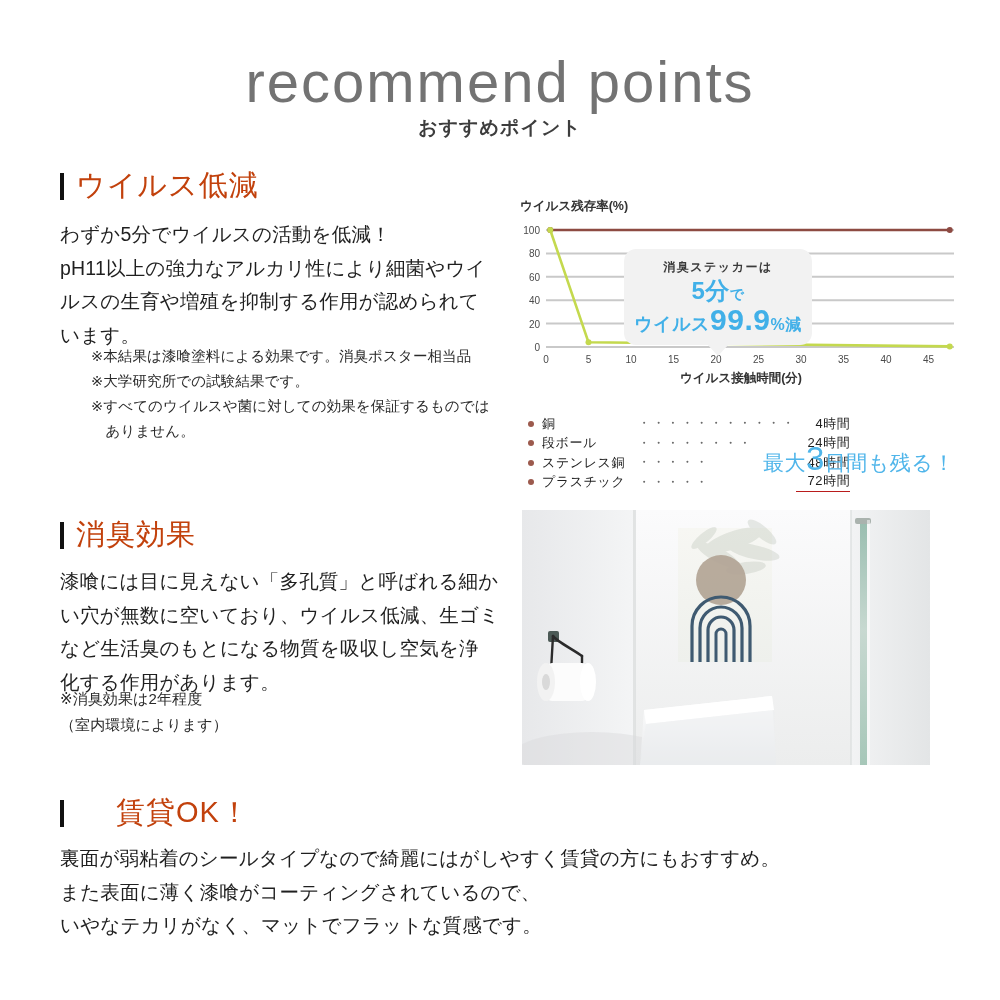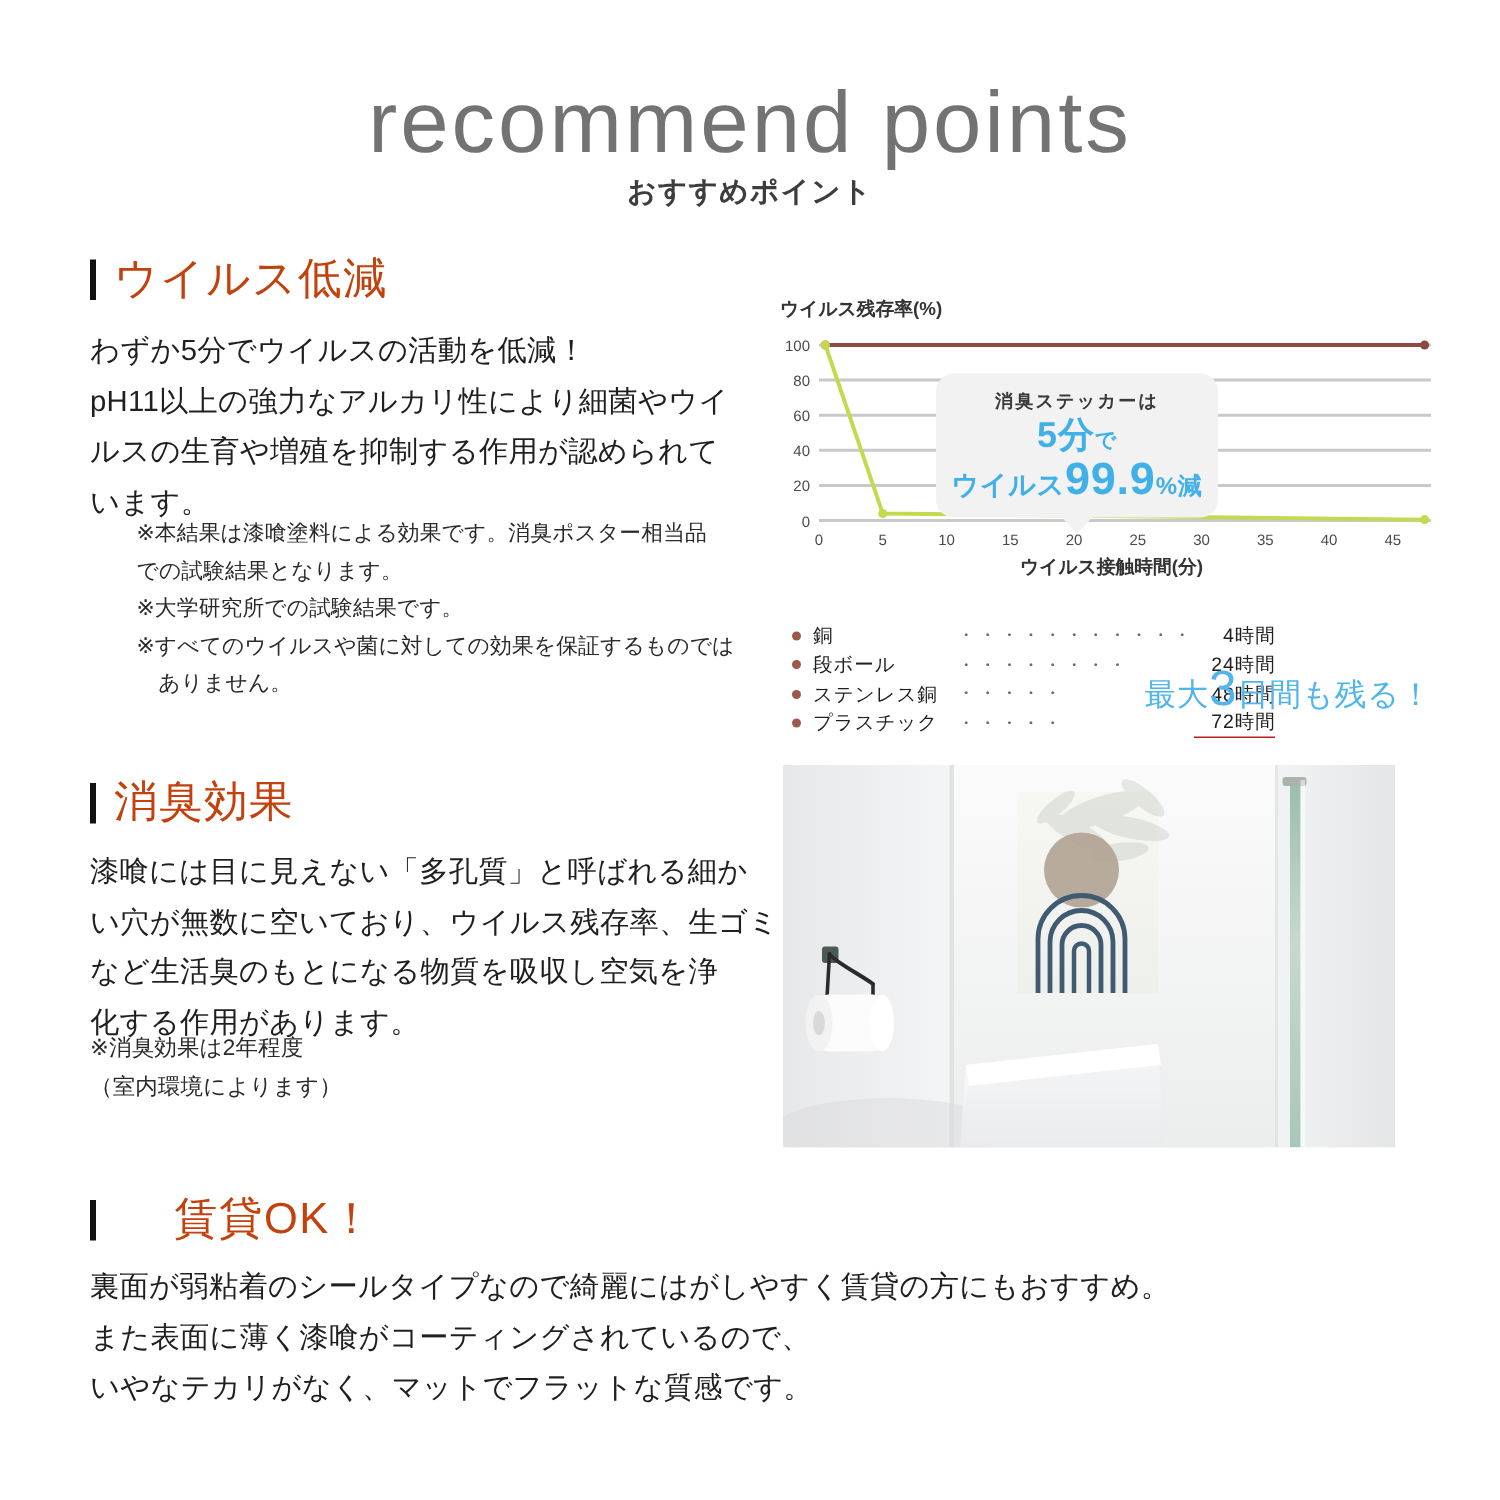--- a/index.html
+++ b/index.html
@@ -134,21 +134,20 @@
 
   <div class="body-copy" style="left:60px; top:218px; width:450px;">
     <div>わずか5分でウイルスの活動を低減！</div>
     <div>pH11以上の強力なアルカリ性により細菌やウイ</div>
     <div>ルスの生育や増殖を抑制する作用が認められて</div>
     <div>います。</div>
   </div>
 
   <div class="note" style="left:60px; top:344px; width:460px;margin-left:31px;">
     <div>※本結果は漆喰塗料による効果です。消臭ポスター相当品</div>
-    <div>での試験結果となります。</div>
     <div>※大学研究所での試験結果です。</div>
     <div>※すべてのウイルスや菌に対しての効果を保証するものでは</div>
     <div class="indent">ありません。</div>
   </div>
 
   <div id="chart-block">
     <div class="chart-ylabel">ウイルス残存率(%)</div>
     <div class="chart-xlabel">ウイルス接触時間(分)</div>
     <svg id="chart-svg" width="450" height="155">
         <line x1="30" x2="438" y1="127" y2="127" stroke="#c9c9c9" stroke-width="2"></line>
@@ -225,21 +224,21 @@
     <span class="m">最大</span><span class="b">3</span><span class="m">日間も残る！</span>
   </div>
 
   <div class="sec-head" style="left:60px; top:515px;">
     <div class="sec-bar"></div>
     <div class="sec-title">消臭効果</div>
   </div>
 
   <div class="body-copy" style="left:60px; top:565px; width:460px;">
     <div>漆喰には目に見えない「多孔質」と呼ばれる細か</div>
-    <div>い穴が無数に空いており、ウイルス残存率、生ゴミ</div>
+    <div>い穴が無数に空いており、ウイルス低減、生ゴミ</div>
     <div>など生活臭のもとになる物質を吸収し空気を浄</div>
     <div>化する作用があります。</div>
   </div>
 
   <div class="note" style="left:60px; top:686px; width:460px; font-size:15px;">
     <div>※消臭効果は2年程度</div>
     <div>（室内環境によります）</div>
   </div>
 
   <div id="photo">

